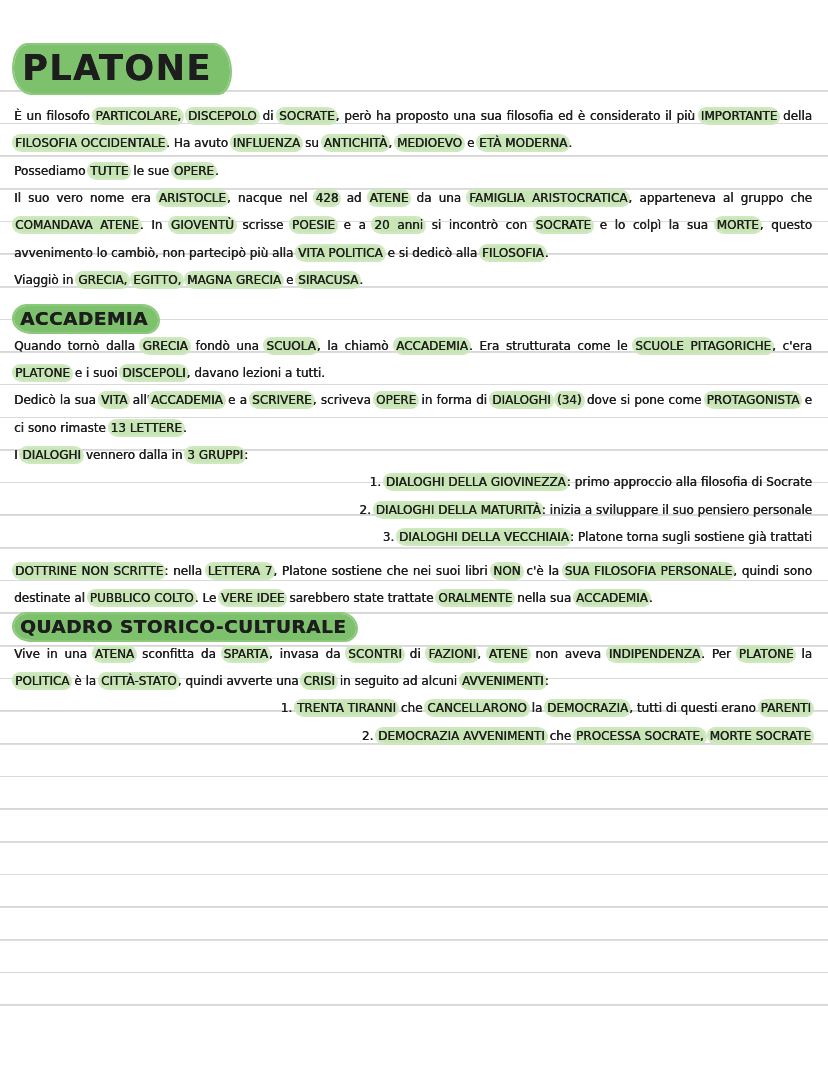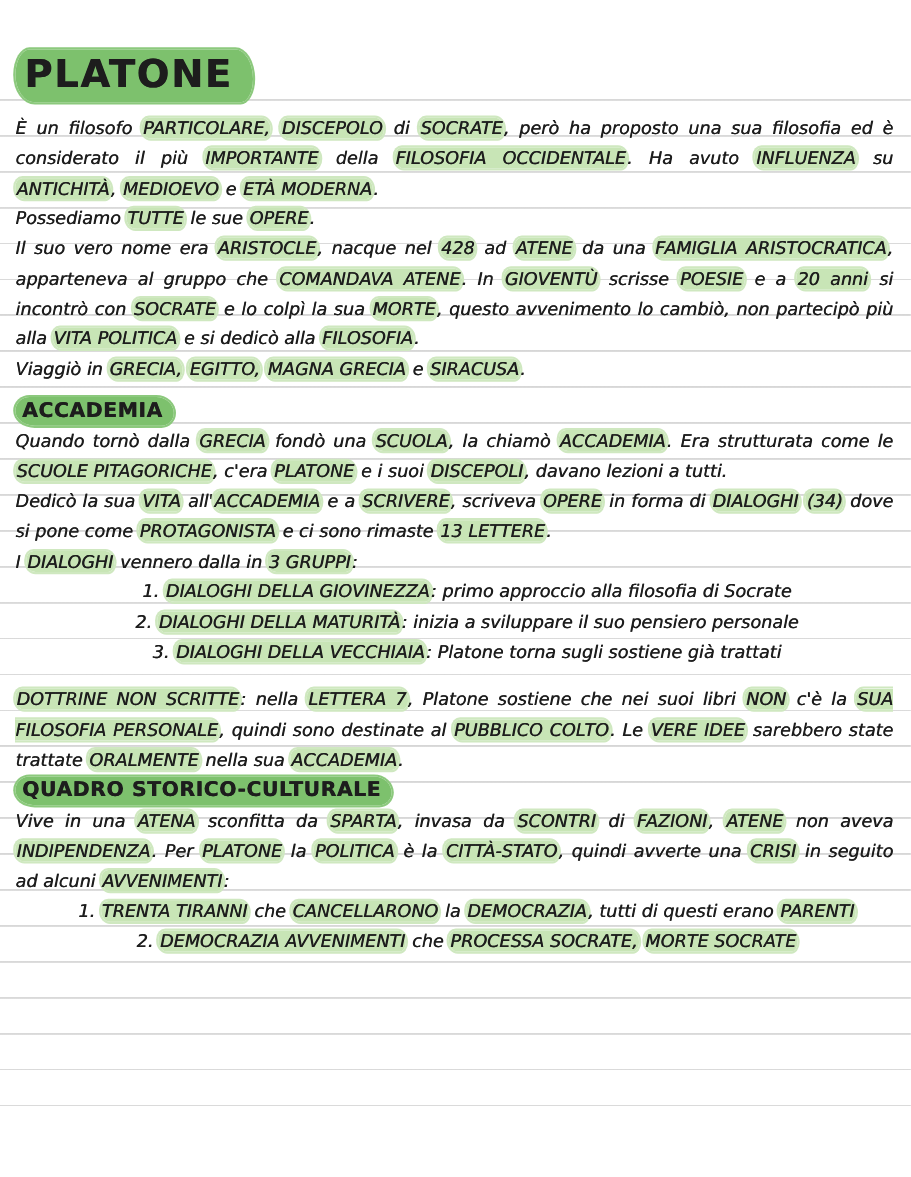--- a/index.html
+++ b/index.html
@@ -25,30 +25,30 @@
   }
   .title .hl-strong{
     padding:3px 18px 5px 8px;
   }
   .hl-strong{
     background:#7dc16d;
     border-radius:16px 20px 14px 22px / 60% 70% 55% 65%;
     box-shadow:0 0 0 2px #8cc97d;
   }
   .para,.list-item{
-    margin:0;font-size:16px;line-height:27.35px;text-align:justify;font-style:italic;
+    margin:0;font-size:12px;line-height:27.35px;text-align:justify;
   }
-  .para.gap{margin-top:16px;}
+  .para.gap{margin-top:6px;}
   .section-header{
     margin-top:11px;font-size:18.5px;font-weight:bold;line-height:27.35px;
     letter-spacing:0.5px;
   }
   .section-header.big-gap{margin-top:1px;}
   .section-header .hl-strong{padding:2px 10px 3px 6px;}
-  .list-item{padding-left:23px;text-align:center;}
+  .list-item{padding-left:23px;text-align:right;}
   .hl{
     background:#c8e5b6;
     border-radius:7px 9px 6px 9px / 45% 60% 50% 55%;
     box-shadow:0 0 0 2px #cfe8c0;
     padding:0 1px;
   }
 </style>
 </head>
 <body>
 

